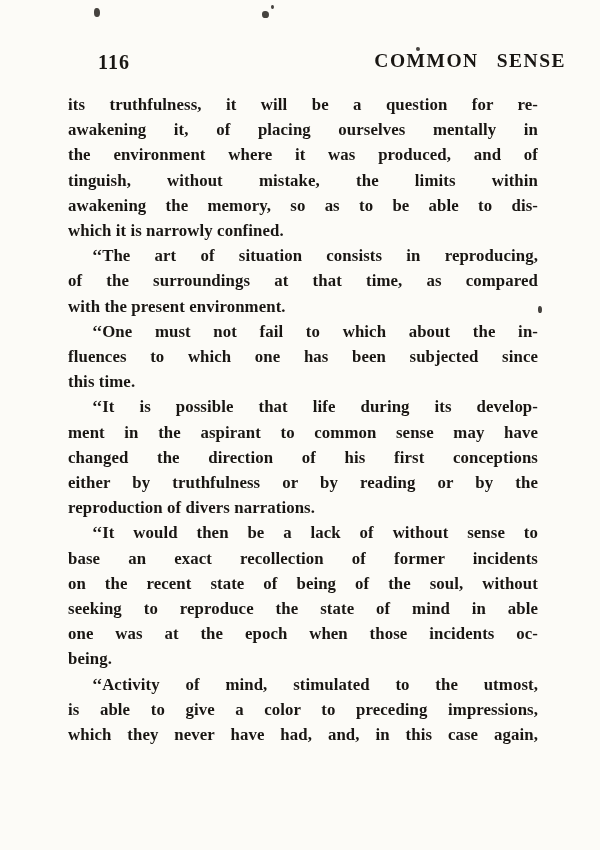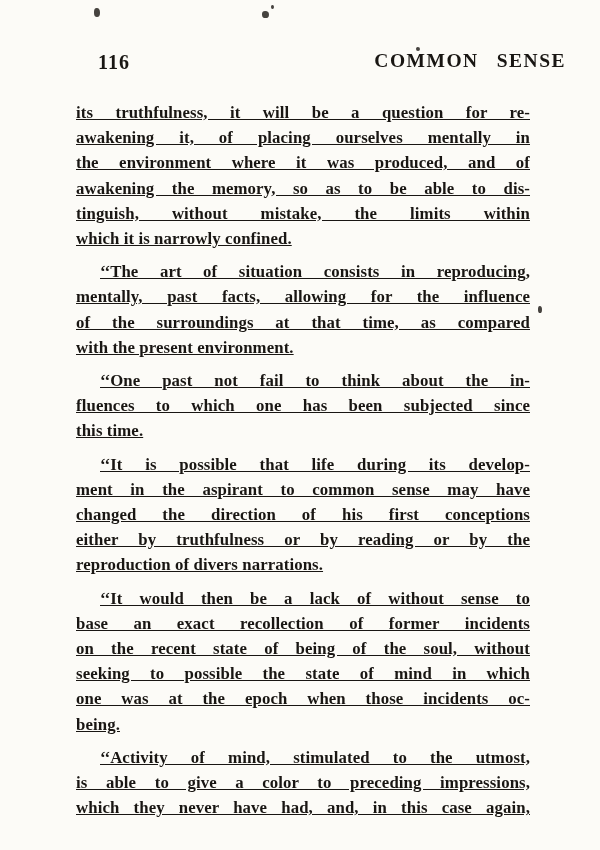--- a/index.html
+++ b/index.html
@@ -42,21 +42,21 @@
   .page-body {
     position: absolute;
     top: 92px;
     left: 68px;
     width: 470px;
     font-size: 16.8px;
     font-weight: bold;
     line-height: 25.2px;
     letter-spacing: 0.1px;
   }
-  .paragraph { margin: 8px; text-decoration: underline; }
+  .paragraph { margin: 0; }
   .paragraph.indent .line:first-child { text-indent: 24px; }
   .line {
     text-align: justify;
     text-align-last: justify;
   }
   .line.last { text-align-last: left; }
   .artifact {
     position: absolute;
     background: #26221e;
     opacity: 0.85;
@@ -71,47 +71,46 @@
   <div class="header">
     <span class="page-number">116</span>
     <div class="running-title">COMMON  SENSE</div>
   </div>
 
   <div class="page-body">
       <div class="paragraph">
         <div class="line">its truthfulness, it will be a question for re-</div>
         <div class="line">awakening it, of placing ourselves mentally in</div>
         <div class="line">the environment where it was produced, and of</div>
+        <div class="line">tinguish, without mistake, the limits within</div>
         <div class="line">awakening the memory, so as to be able to dis-</div>
-        <div class="line">tinguish, without mistake, the limits within</div>
         <div class="line last">which it is narrowly confined.</div>
       </div>
       <div class="paragraph indent">
         <div class="line">‘‘The art of situation consists in reproducing,</div>
-        <div class="line">mentally, past facts, allowing for the influence</div>
         <div class="line">of the surroundings at that time, as compared</div>
         <div class="line last">with the present environment.</div>
       </div>
       <div class="paragraph indent">
-        <div class="line">‘‘One past not fail to think about the in-</div>
+        <div class="line">‘‘One must not fail to which about the in-</div>
         <div class="line">fluences to which one has been subjected since</div>
         <div class="line last">this time.</div>
       </div>
       <div class="paragraph indent">
         <div class="line">‘‘It is possible that life during its develop-</div>
         <div class="line">ment in the aspirant to common sense may have</div>
         <div class="line">changed the direction of his first conceptions</div>
         <div class="line">either by truthfulness or by reading or by the</div>
         <div class="line last">reproduction of divers narrations.</div>
       </div>
       <div class="paragraph indent">
         <div class="line">‘‘It would then be a lack of without sense to</div>
         <div class="line">base an exact recollection of former incidents</div>
         <div class="line">on the recent state of being of the soul, without</div>
-        <div class="line">seeking to possible the state of mind in which</div>
+        <div class="line">seeking to reproduce the state of mind in able</div>
         <div class="line">one was at the epoch when those incidents oc-</div>
         <div class="line last">being.</div>
       </div>
       <div class="paragraph indent">
         <div class="line">‘‘Activity of mind, stimulated to the utmost,</div>
         <div class="line">is able to give a color to preceding impressions,</div>
         <div class="line">which they never have had, and, in this case again,</div>
       </div>
     </div>
 

